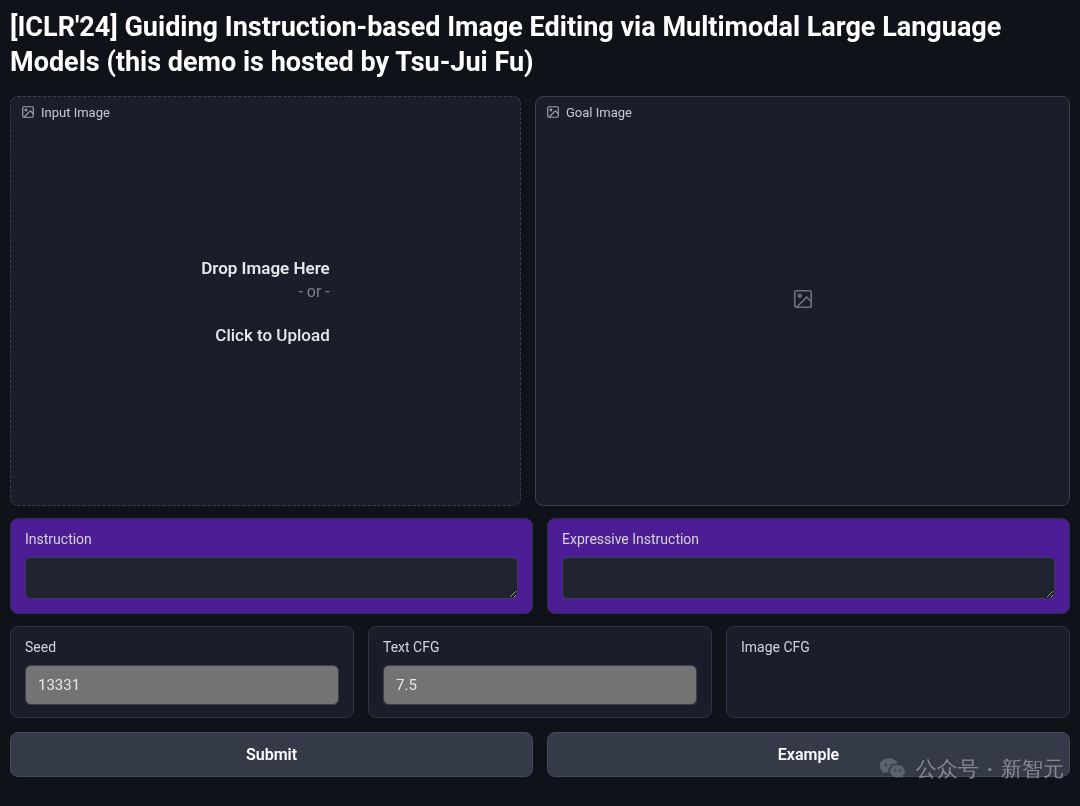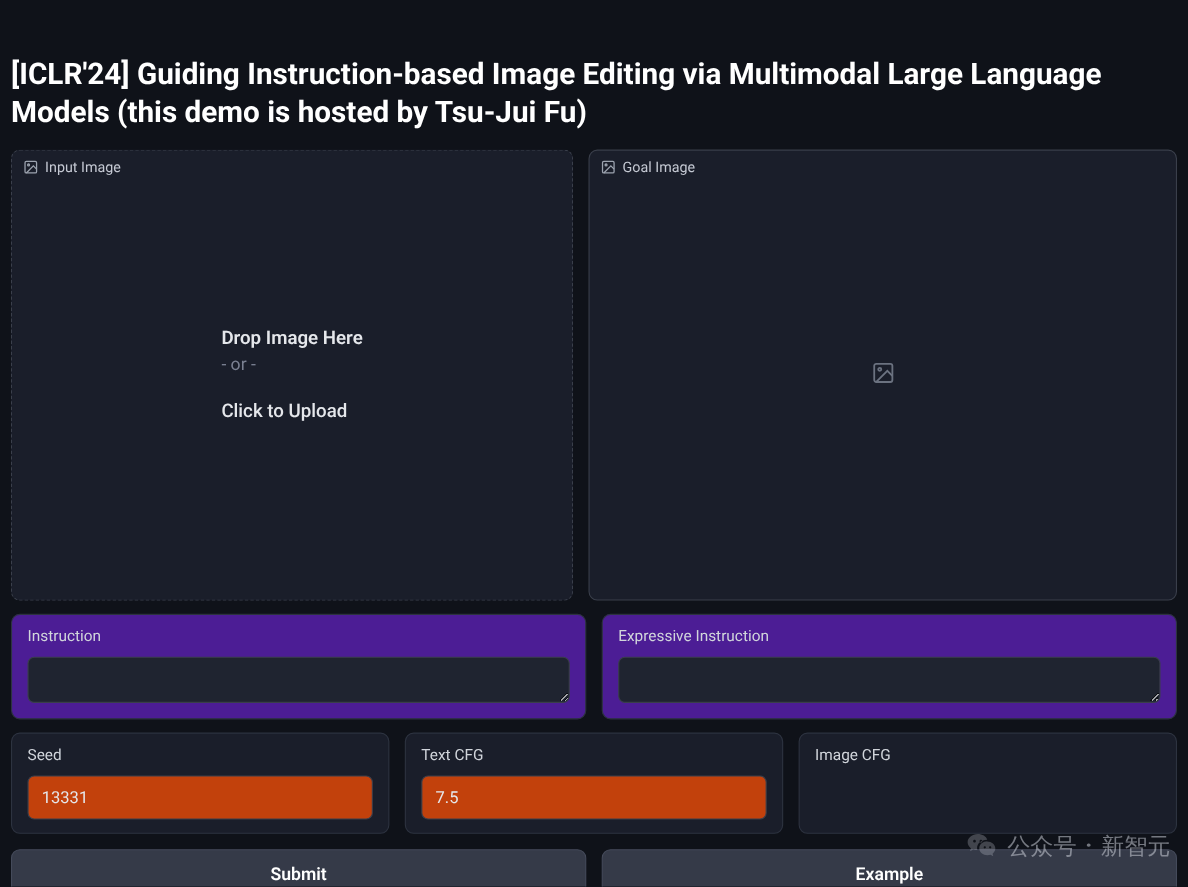--- a/index.html
+++ b/index.html
@@ -16,21 +16,20 @@
       overflow: hidden;
       padding: 10px;
       position: relative;
     }
     .page-title {
       font-size: 27px;
       font-weight: 700;
       line-height: 1.3;
       color: #ffffff;
       margin-bottom: 16px;
-      margin-top: 40px;
     }
     .image-row {
       display: flex;
       gap: 14px;
       margin-bottom: 12px;
     }
     .image-panel {
       flex: 1;
       position: relative;
       border: 1px dashed #3a3f4b;
@@ -56,21 +55,21 @@
     .panel-header svg {
       width: 14px;
       height: 14px;
       stroke: #9ca3af;
     }
     .dropzone-content {
       position: absolute;
       top: 50%;
       left: 50%;
       transform: translate(-50%, -50%);
-      text-align: left;
+      text-align: right;
     }
     .drop-line1 {
       font-size: 17px;
       font-weight: 600;
       color: #e5e7eb;
       margin-bottom: 4px;
     }
     .drop-or {
       font-size: 16px;
       color: #7b8192;
@@ -137,21 +136,21 @@
     }
     .param-block {
       flex: 1;
       background: #1a1e2a;
       border: 1px solid #2d3340;
       border-radius: 8px;
       padding: 12px 14px;
     }
     .text-input {
       width: 100%;
-      background: #c2410c;
+      background: #737373;
       border: 1px solid #3a3f4b;
       border-radius: 6px;
       color: #e5e7eb;
       font-size: 15px;
       padding: 10px 12px;
       font-family: inherit;
     }
     .button-row {
       display: flex;
       gap: 14px;

